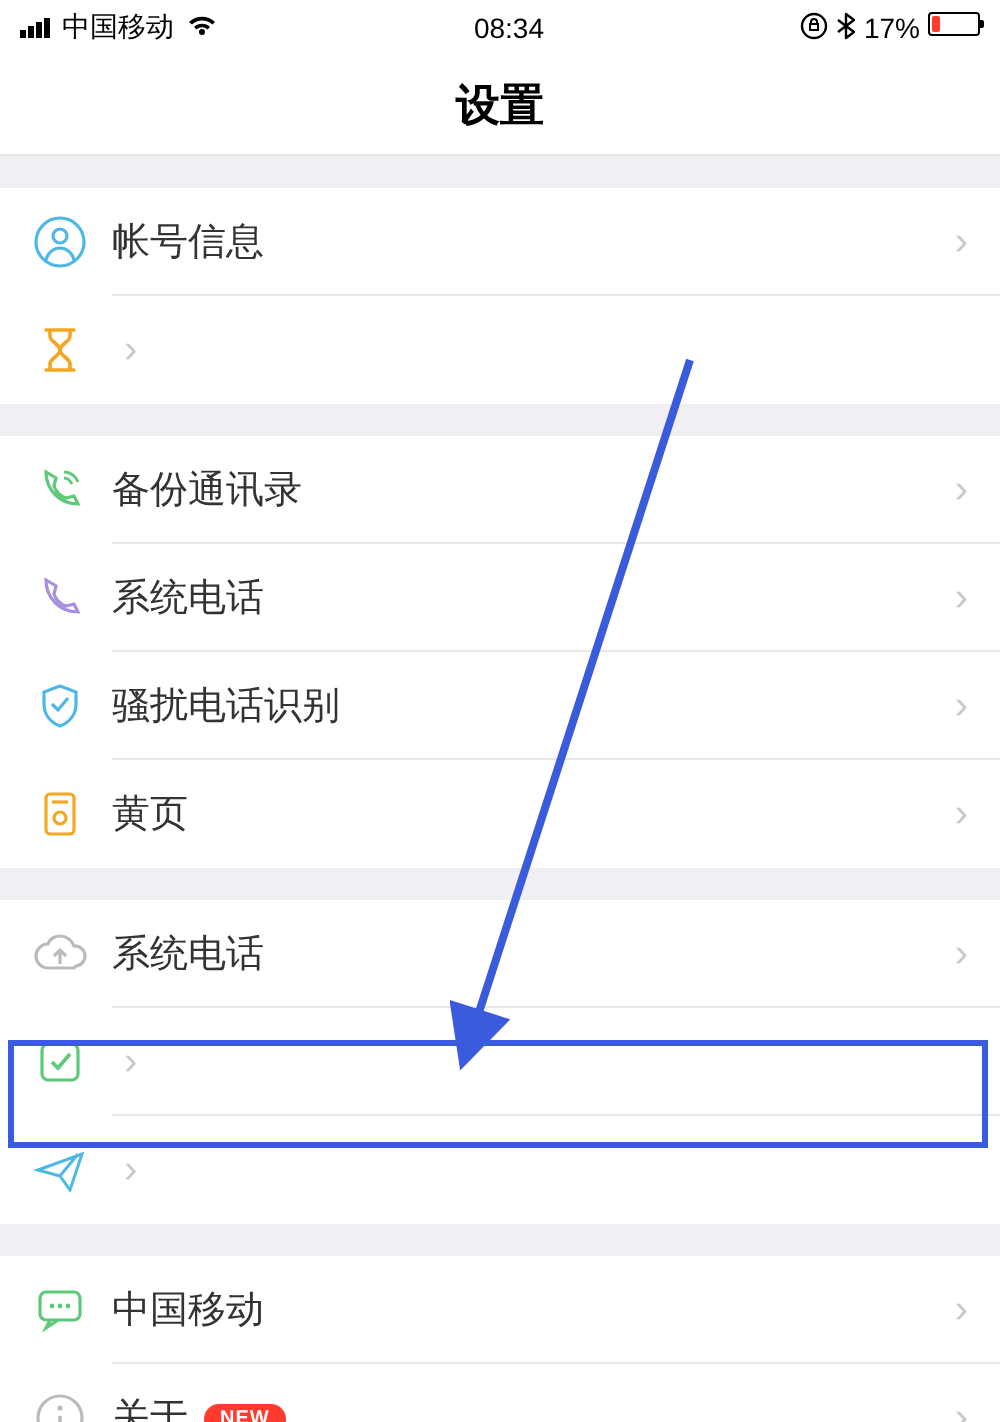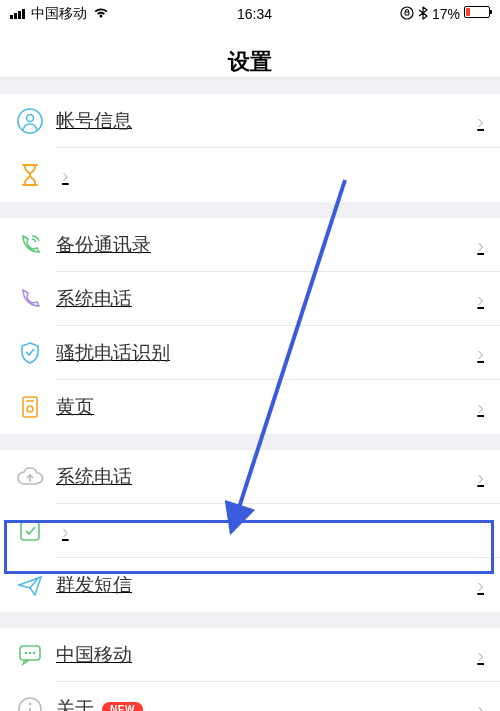--- a/index.html
+++ b/index.html
@@ -69,35 +69,34 @@
       top: 1px;
       bottom: 1px;
       width: 17%;
       background: #ff3b30;
       border-radius: 1px;
     }
     .header {
       height: 50px;
       background: #fff;
       display: flex;
-      align-items: flex-end;
+      align-items: center;
       justify-content: center;
       border-bottom: 1px solid #e5e5e5;
     }
     .header-title {
       font-size: 22px;
       font-weight: 600;
       color: #000;
     }
     .section-gap {
       height: 16px;
     }
     .list {
       background: #fff;
-      text-decoration: underline;
     }
     .list-item {
       display: flex;
       align-items: center;
       height: 54px;
       padding: 0 16px;
       background: #fff;
       position: relative;
     }
     .list-item:not(:last-child)::after {
@@ -161,21 +160,21 @@
       <span class="signal-bar" style="height:8px"></span>
       <span class="signal-bar" style="height:10px"></span>
     </span>
     <span>中国移动</span>
     <span class="wifi-icon">
       <svg width="16" height="12" viewBox="0 0 16 12">
           <path d="M8 10.5a1.5 1.5 0 100-3 1.5 1.5 0 000 3zM4 6.5c2.2-2.2 5.8-2.2 8 0l-1.3 1.3c-1.5-1.5-3.9-1.5-5.4 0L4 6.5zM1.5 4C5 .5 11 .5 14.5 4l-1.3 1.3c-2.8-2.8-7.4-2.8-10.2 0L1.5 4z" fill="#000"></path>
         </svg>
     </span>
   </div>
-  <div>16:34</div>
+  <div>08:34</div>
   <div class="status-right">
     <span>
       <svg width="14" height="14" viewBox="0 0 14 14">
           <circle cx="7" cy="7" r="6" fill="none" stroke="#000" stroke-width="1.2"></circle>
           <path d="M5.5 6V5a1.5 1.5 0 013 0v1M5 6h4v3H5z" fill="none" stroke="#000" stroke-width="1"></path>
         </svg>
     </span>
     <span>
       <svg width="10" height="14" viewBox="0 0 10 14">
           <path d="M5 1l4 3-4 3 4 3-4 3V1zM1 4l8 6M1 10l8-6" fill="none" stroke="#000" stroke-width="1.2" stroke-linejoin="round"></path>
@@ -282,21 +281,20 @@
         </svg>
     </span>
     <span class="chevron">›</span>
   </div>
   <div class="list-item">
     <span class="item-icon">
       <svg width="26" height="22" viewBox="0 0 26 22">
           <path d="M2 11l22-8-6 18-5-7-11-3zM13 14l9-11" fill="none" stroke="#4db8e8" stroke-width="1.5"></path>
         </svg>
     </span>
-    <span class="item-label">群发短信</span>
     <span class="chevron">›</span>
   </div>
 </div>
 
 <div class="section-gap"></div>
 
 <div class="list">
   <div class="list-item">
     <span class="item-icon">
       <svg width="26" height="24" viewBox="0 0 26 24">

